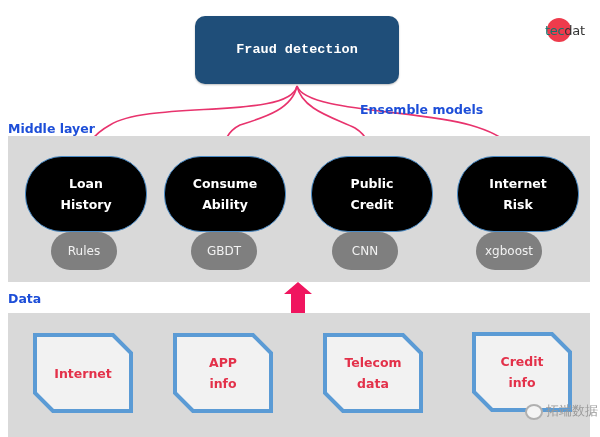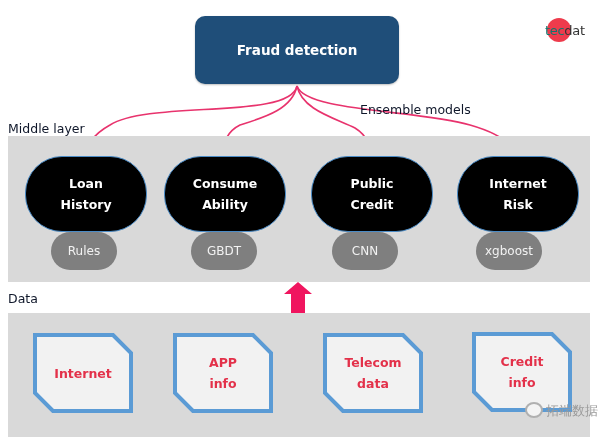--- a/index.html
+++ b/index.html
@@ -12,33 +12,34 @@
 
     
     .top-box {
       left: 195px; top: 16px; width: 204px; height: 68px;
       background: #1f4e79;
       border-radius: 10px;
       color: #ffffff; font-weight: bold; font-size: 13.5px;
       display: flex; flex-direction: column; justify-content: center; align-items: center;
       line-height: 22px;
       box-shadow: 0 1px 2px rgba(0,0,0,0.25);
+      font-family: Liberation Mono, monospace;
     }
 
     
     .logo { left: 545px; top: 18px; height: 24px; display: flex; align-items: center; }
     .logo-circle {
       width: 24px; height: 24px; border-radius: 50%; background: #ee3b4c;
       position: absolute; left: 2px; top: 0;
     }
     .logo-text { position: relative; font-size: 13px; color: #333; font-family: "DejaVu Sans", sans-serif; letter-spacing: -0.3px; }
     .logo-text .a { color: #0f766e; }
 
     
-    .section-label { font-weight: normal; font-size: 12.5px; color: #0f172a; }
+    .section-label { font-weight: bold; font-size: 12.5px; color: #1d4ed8; }
     .label-middle { left: 8px; top: 121px; }
     .label-ensemble { left: 360px; top: 102px; }
     .label-data { left: 8px; top: 291px; }
 
     
     .panel { background: #d9d9d9; }
     .panel-middle { left: 8px; top: 136px; width: 582px; height: 146px; }
     .panel-data { left: 8px; top: 313px; width: 582px; height: 124px; }
 
     
@@ -60,21 +61,21 @@
     
     .card-wrap { width: 100px; height: 80px; }
     .card-wrap svg { position: absolute; left: 0; top: 0; }
     .card-text {
       position: absolute; left: 0; top: 0; width: 100px; height: 80px;
       display: flex; flex-direction: column; justify-content: center; align-items: center;
       color: #e3314a; font-weight: bold; font-size: 12.5px; line-height: 21px;
     }
 
     
-    .watermark { left: 525px; top: 402px; display: flex; align-items: flex-start; gap: 3px; color: #9a9a9a; font-size: 13px; }
+    .watermark { left: 525px; top: 402px; display: flex; align-items: flex-end; gap: 3px; color: #9a9a9a; font-size: 13px; }
     .wm-icon {
       width: 14px; height: 12px; border-radius: 50%; border: 2px solid #b0b0b0; background: #f4f4f4;
     }
   </style>
 </head>
 <body>
 
 <svg class="abs" width="600" height="437" style="left:0;top:0;">
   <g fill="none" stroke="#e8336d" stroke-width="1.6">
     <path d="M297,86 C290,120 150,100 110,125 C92,135 85,146 85,160"></path>

